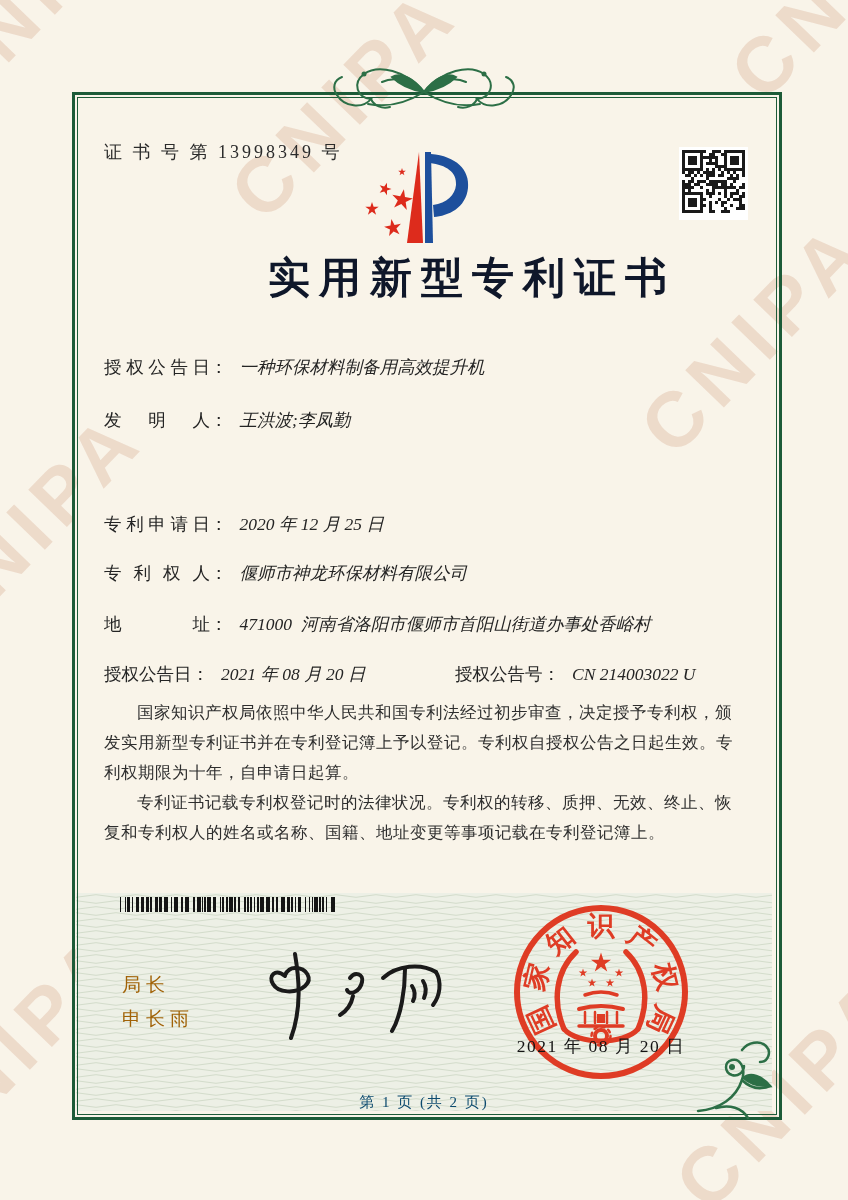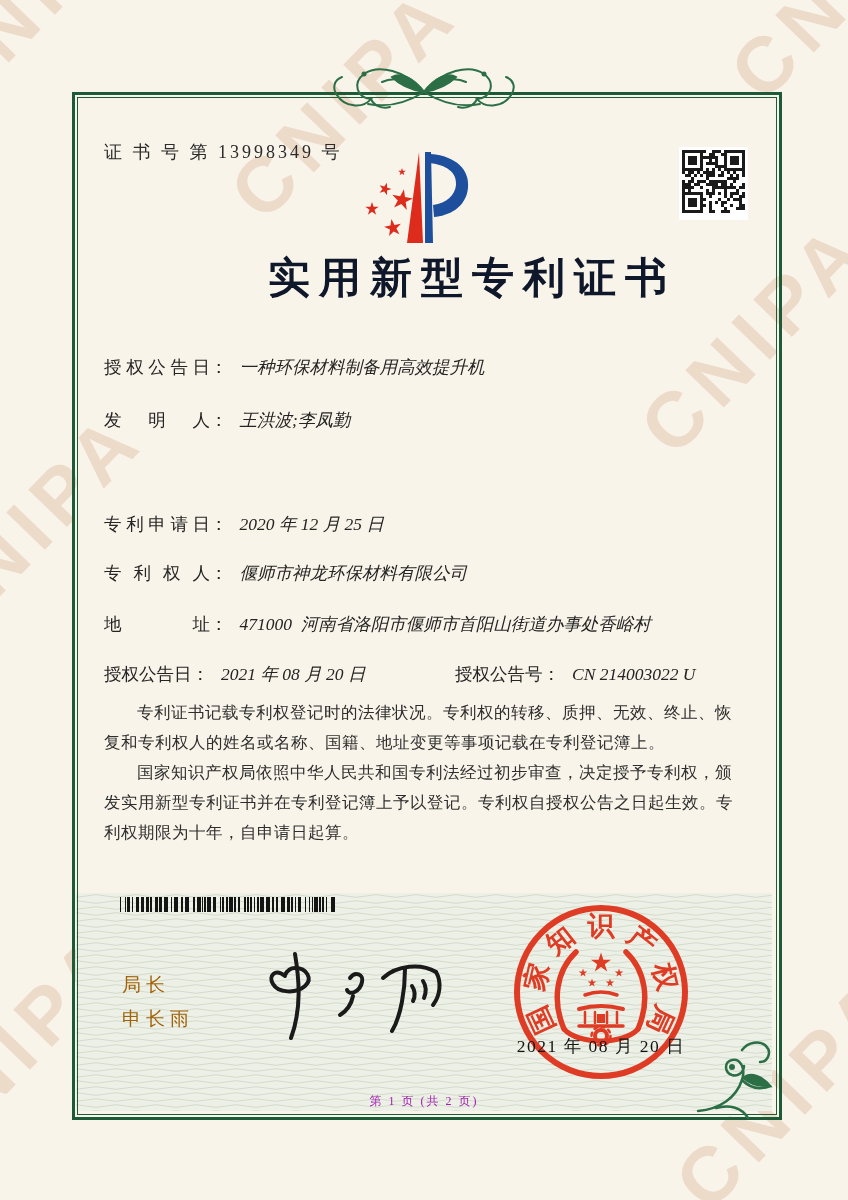--- a/index.html
+++ b/index.html
@@ -27,21 +27,21 @@
   .barcode{position:absolute;z-index:3;left:120px;top:897px;}
   .dir{position:absolute;z-index:3;left:122px;font-family:Liberation Sans, sans-serif;
        font-size:19px;letter-spacing:5px;color:#a16207;}
   .sig{position:absolute;z-index:3;left:255px;top:948px;}
   .seal{position:absolute;z-index:4;left:506px;top:897px;}
   .seal-ch{font-size:27px;font-weight:700;fill:#df2f17;text-anchor:middle;dominant-baseline:central;
            font-family:"Liberation Serif","DejaVu Serif",serif;}
   .seal-date{position:absolute;z-index:5;left:506px;width:190px;top:1034px;text-align:center;
              font-size:17.5px;letter-spacing:1.5px;color:#141414;}
   .pageno{position:absolute;z-index:3;left:72px;width:704px;top:1093px;text-align:center;
-          font-size:12px;letter-spacing:2px;color:#a21caf;}
+          font-size:15px;letter-spacing:2px;color:#0c4a6e;}
   .cont{position:absolute;z-index:3;left:0;width:848px;top:1142px;text-align:center;
         font-size:16px;letter-spacing:3px;color:#2f2f2f;}
   .orn-top{position:absolute;z-index:3;left:302px;top:62px;}
   .orn-corner{position:absolute;z-index:3;left:690px;top:1038px;}
 </style>
 </head>
 <body>
 
 <div class="page" id="page">
 
@@ -397,22 +397,22 @@
   </div>
 
   <div class="field" style="top:662px">
     <span class="gpair"><span>授权公告日</span><span>：</span><span class="fval">2021 年 08 月 20 日</span></span>
   </div>
   <div class="field" style="top:662px;left:455px">
     <span class="gpair"><span>授权公告号</span><span>：</span><span class="fval">CN 214003022 U</span></span>
   </div>
 
   <div class="paras">
+    <p>国家知识产权局依照中华人民共和国专利法经过初步审查，决定授予专利权，颁发实用新型专利证书并在专利登记簿上予以登记。专利权自授权公告之日起生效。专利权期限为十年，自申请日起算。</p>
     <p>专利证书记载专利权登记时的法律状况。专利权的转移、质押、无效、终止、恢复和专利权人的姓名或名称、国籍、地址变更等事项记载在专利登记簿上。</p>
-    <p>国家知识产权局依照中华人民共和国专利法经过初步审查，决定授予专利权，颁发实用新型专利证书并在专利登记簿上予以登记。专利权自授权公告之日起生效。专利权期限为十年，自申请日起算。</p>
   </div>
 
   <svg class="barcode" id="barcode" width="216" height="15">
       <rect x="0" y="0" width="1" height="15" fill="#141414"></rect>
       <rect x="5" y="0" width="1" height="15" fill="#141414"></rect>
       <rect x="7" y="0" width="3" height="15" fill="#141414"></rect>
       <rect x="12" y="0" width="1" height="15" fill="#141414"></rect>
       <rect x="16" y="0" width="3" height="15" fill="#141414"></rect>
       <rect x="21" y="0" width="3" height="15" fill="#141414"></rect>
       <rect x="26" y="0" width="3" height="15" fill="#141414"></rect>

